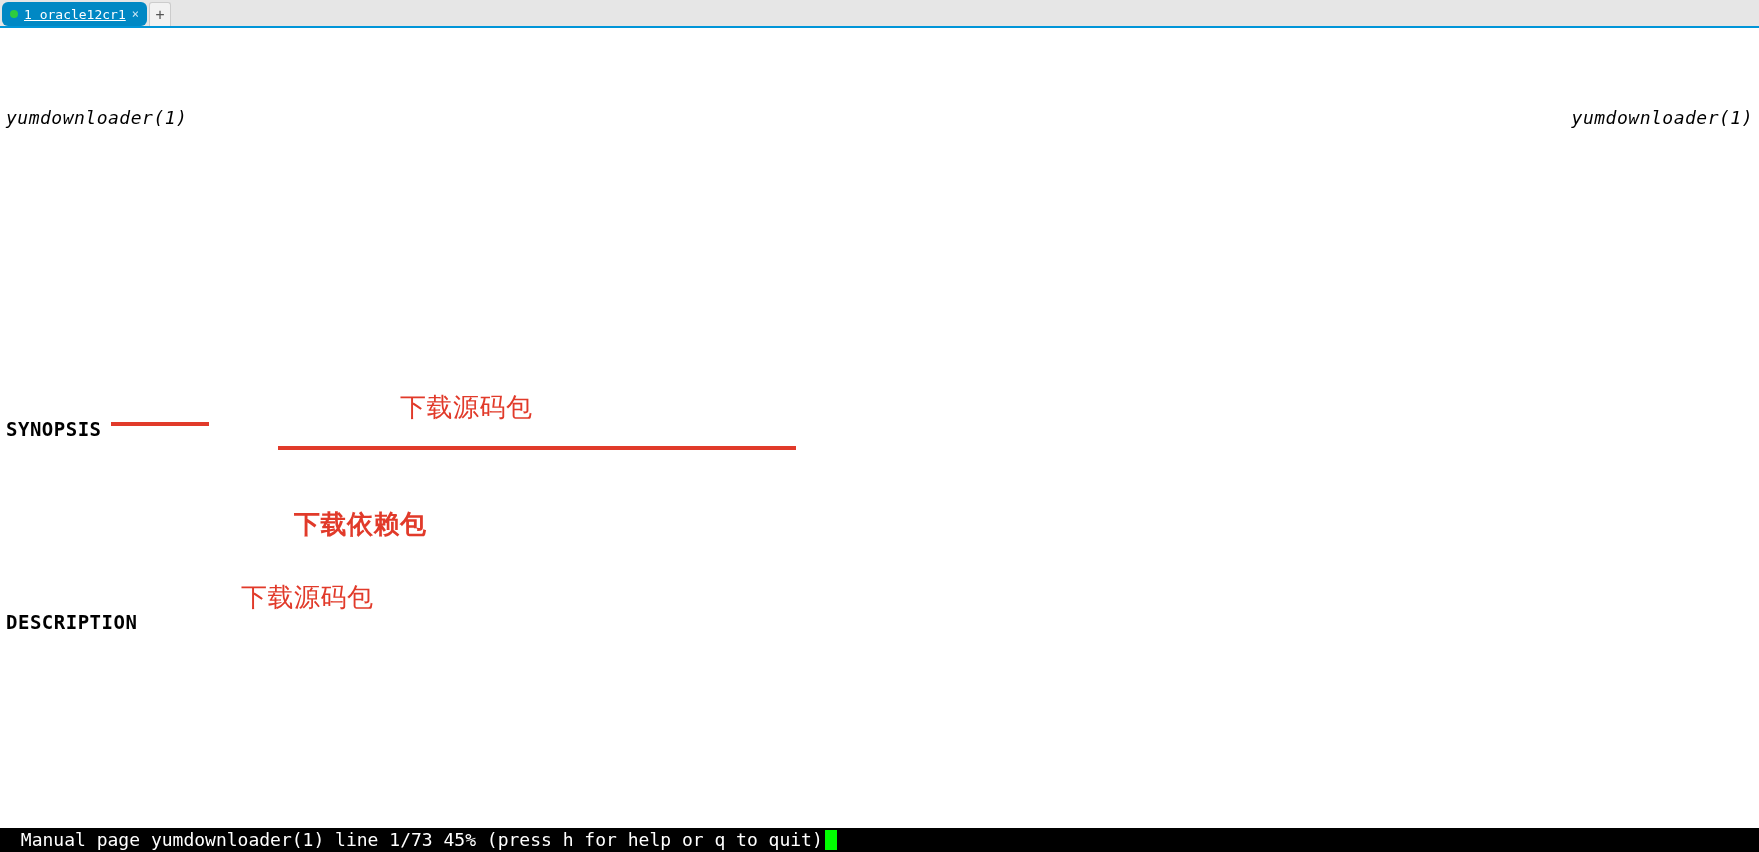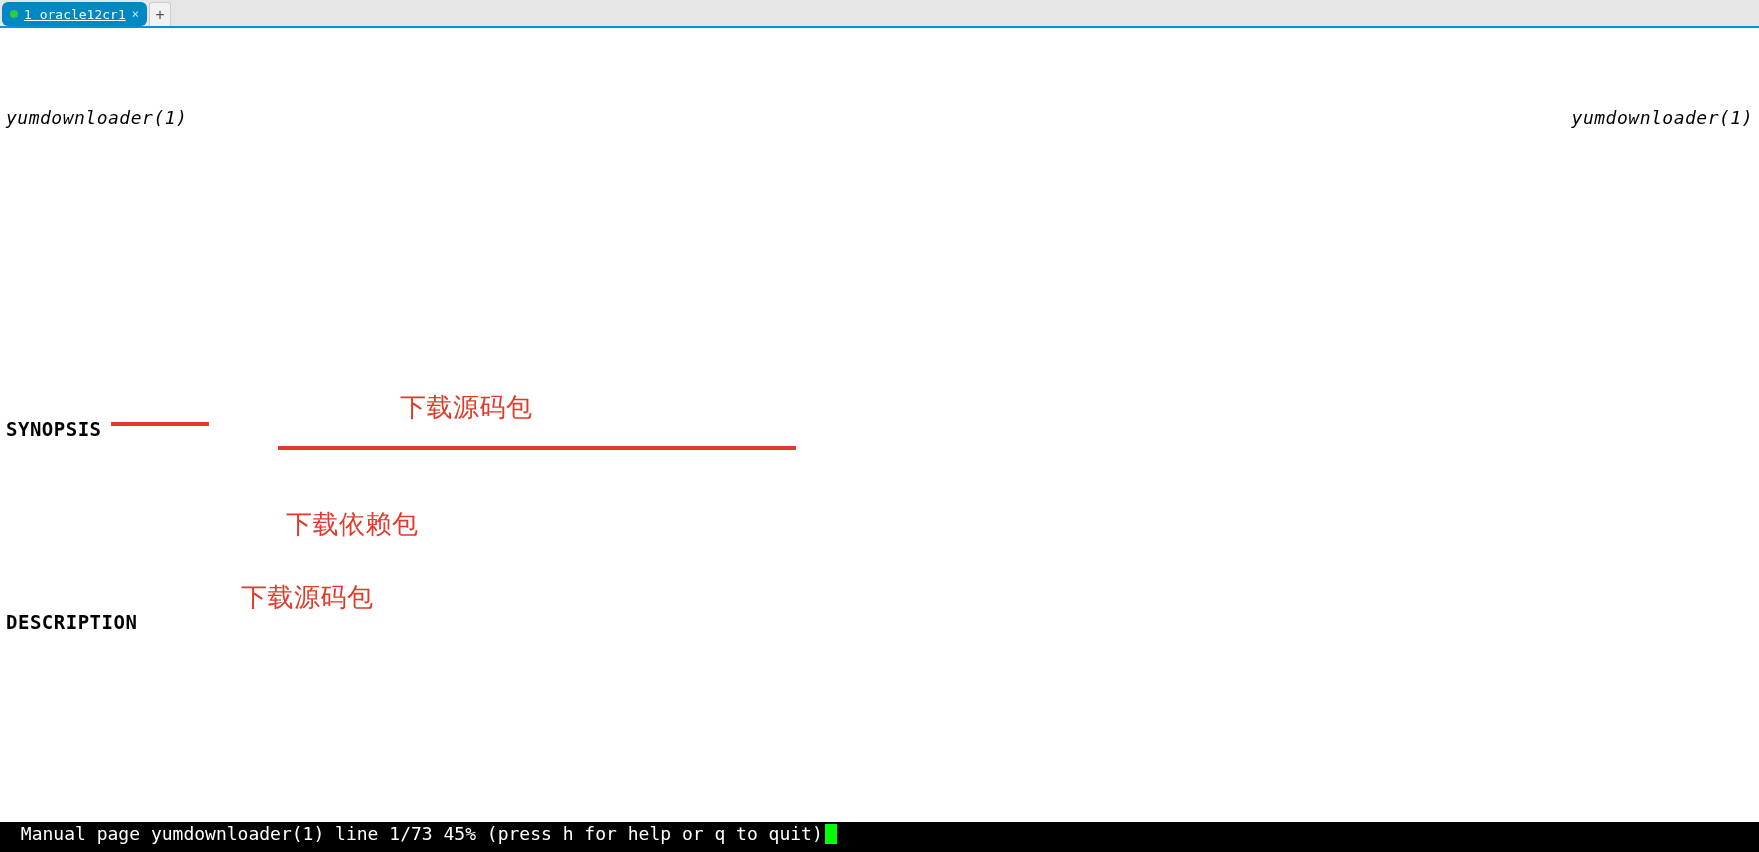--- a/index.html
+++ b/index.html
@@ -74,21 +74,21 @@
     position: absolute;
     background: #e13a2a;
     height: 4px;
     pointer-events: none;
   }
   .statusbar {
     position: absolute;
     left: 0; right: 0; bottom: 0;
     background: #000;
     color: #fff;
-    padding: 1px 10px 8px 10px;
+    padding: 1px 10px 2px 10px;
     font-size: 18px;
     display: flex;
     align-items: center;
     white-space: pre;
   }
   .cursor-block {
     display: inline-block;
     width: 12px; height: 20px;
     background: #00ff00;
     vertical-align: middle;
@@ -155,21 +155,21 @@
   
 
   
 
   
   
   
 
   
   <div class="annotation" style="left:400px; top:363px;">下载源码包</div>
-  <div class="annotation" style="left:286px; top:480px;">下载依赖包</div>
+  <div class="annotation" style="left:294px; top:480px;font-weight:bold;">下载依赖包</div>
   <div class="annotation" style="left:241px; top:553px;">下载源码包</div>
 
   
   <div class="underline-red" style="left:111px; top:394px; width:98px;"></div>
   <div class="underline-red" style="left:278px; top:418px; width:518px;"></div>
 
 </div>
 
 <div class="statusbar">
   <span> Manual page yumdownloader(1) line 1/73 45% (press h for help or q to quit)</span>

